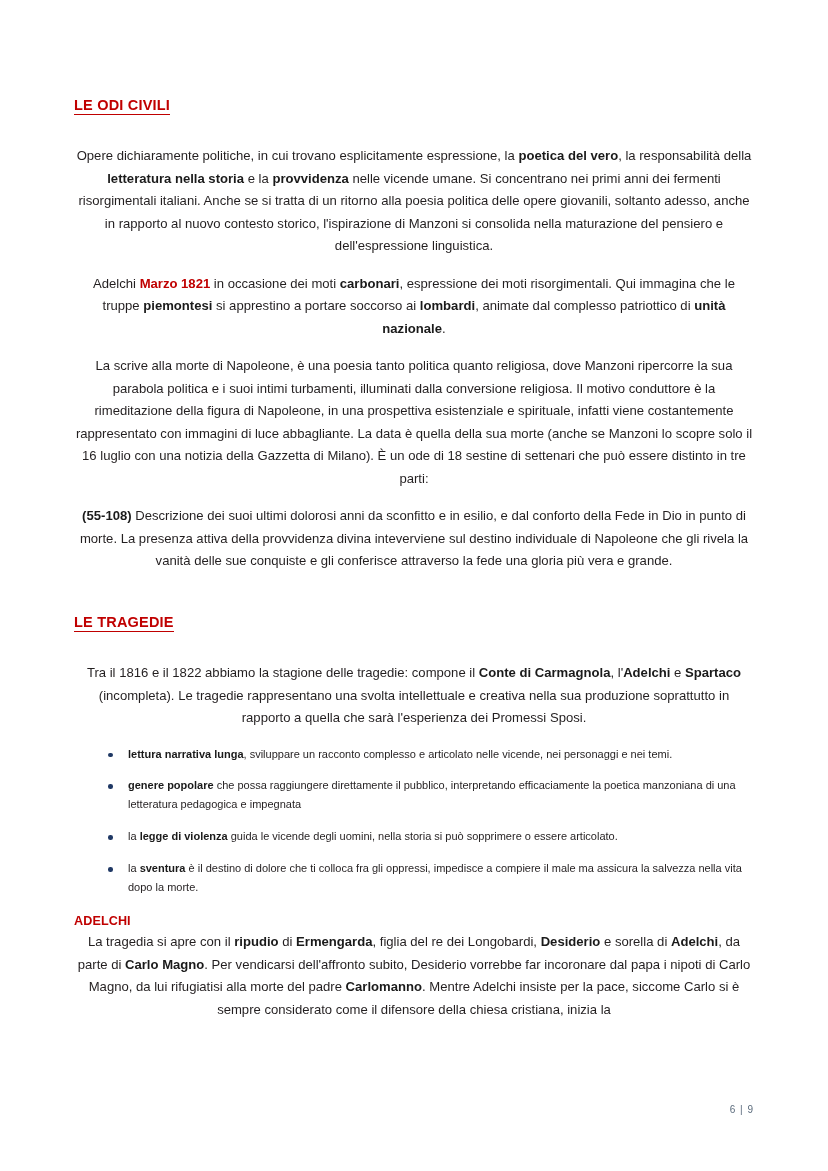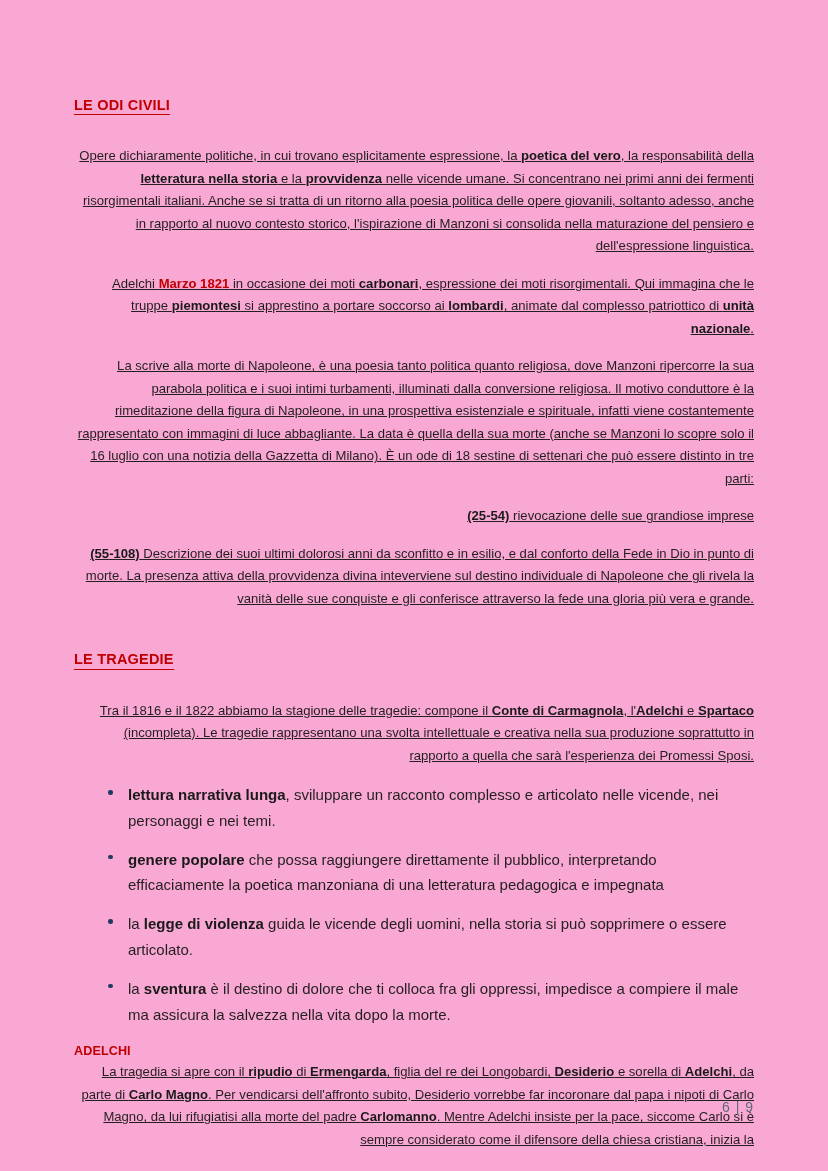--- a/index.html
+++ b/index.html
@@ -5,21 +5,21 @@
 <style>
   html, body {
     margin: 0;
     padding: 0;
     background: #e9e9ec;
   }
   .page {
     position: relative;
     width: 828px;
     height: 1171px;
-    background: #f9a8d4;
+    background: #ffffff;
     margin: 0 auto;
     box-sizing: border-box;
     font-family: "Liberation Sans", sans-serif;
     overflow: hidden;
   }
   .content {
     position: absolute;
     left: 74px;
     top: 96px;
     width: 680px;
@@ -49,59 +49,58 @@
     letter-spacing: 0.1px;
   }
   .h-sub.tight { margin-top: 16px; }
 
   
   p.para {
     font-size: 13.1px;
     color: #231f20;
     line-height: 1.72;
     margin: 1px 0 15px 0;
-    text-align: right;
-    text-decoration: underline;
+    text-align: center;
   }
   p.para.tight-top { margin-top: 0; }
 
   b, .b { font-weight: bold; color: #1a1a1a; }
   .red-b { font-weight: bold; color: #c00000; }
 
   
   ul.bullets {
     list-style: none;
     margin: 14px 0 14px 0;
     padding: 0;
   }
   ul.bullets li {
     position: relative;
     padding-left: 54px;
-    font-size: 15px;
+    font-size: 11px;
     color: #231f20;
     line-height: 1.72;
     margin-bottom: 13px;
   }
   ul.bullets li:last-child { margin-bottom: 4px; }
   ul.bullets li .dot {
     position: absolute;
     left: 34px;
     top: 8px;
     width: 4.5px;
     height: 4.5px;
     border-radius: 50%;
     background: #1f3864;
   }
 
   
   .footer {
     position: absolute;
     right: 74px;
     bottom: 56px;
-    font-size: 14px;
+    font-size: 10px;
     color: #5b6b7c;
     letter-spacing: 1px;
   }
 </style>
 </head>
 <body>
 
 <div class="page">
   <div class="content">
 
@@ -110,21 +109,20 @@
     </div>
 
     <p class="para"><span>Opere dichiaramente politiche, in cui trovano esplicitamente espressione, la </span><b>poetica del vero</b><span>, la responsabilità della </span><b>letteratura nella storia</b><span> e la </span><b>provvidenza</b><span> nelle vicende umane. Si concentrano nei primi anni dei fermenti risorgimentali italiani. Anche se si tratta di un ritorno alla poesia politica delle opere giovanili, soltanto adesso, anche in rapporto al nuovo contesto storico, l'ispirazione di Manzoni si consolida nella maturazione del pensiero e dell'espressione linguistica.</span></p>
 
     <p class="para"><span>Adelchi </span><span class="red-b">Marzo 1821</span><span> in occasione dei moti </span><b>carbonari</b><span>, espressione dei moti risorgimentali. Qui immagina che le truppe </span><b>piemontesi</b><span> si apprestino a portare soccorso ai </span><b>lombardi</b><span>, animate dal complesso patriottico di </span><b>unità nazionale</b><span>.</span></p>
 
 
     <p class="para tight-top">La scrive alla morte di Napoleone, è una poesia tanto politica quanto religiosa, dove Manzoni ripercorre la sua parabola politica e i suoi intimi turbamenti, illuminati dalla conversione religiosa. Il motivo conduttore è la rimeditazione della figura di Napoleone, in una prospettiva esistenziale e spirituale, infatti viene costantemente rappresentato con immagini di luce abbagliante. La data è quella della sua morte (anche se Manzoni lo scopre solo il 16 luglio con una notizia della Gazzetta di Milano). È un ode di 18 sestine di settenari che può essere distinto in tre parti:</p>
 
 
-    <p class="para"><b>(25-54)</b><span> rievocazione delle sue grandiose imprese</span></p>
 
     <p class="para"><b>(55-108)</b><span> Descrizione dei suoi ultimi dolorosi anni da sconfitto e in esilio, e dal conforto della Fede in Dio in punto di morte. La presenza attiva della provvidenza divina inteverviene sul destino individuale di Napoleone che gli rivela la vanità delle sue conquiste e gli conferisce attraverso la fede una gloria più vera e grande.</span></p>
 
     <div class="h-main-wrap spaced-top">
       <span class="h-main">LE TRAGEDIE</span>
     </div>
 
     <p class="para"><span>Tra il 1816 e il 1822 abbiamo la stagione delle tragedie: compone il </span><b>Conte di Carmagnola</b><span>, l'</span><b>Adelchi</b><span> e </span><b>Spartaco</b><span> (incompleta). Le tragedie rappresentano una svolta intellettuale e creativa nella sua produzione soprattutto in rapporto a quella che sarà l'esperienza dei Promessi Sposi.</span></p>
 
     <ul class="bullets">

